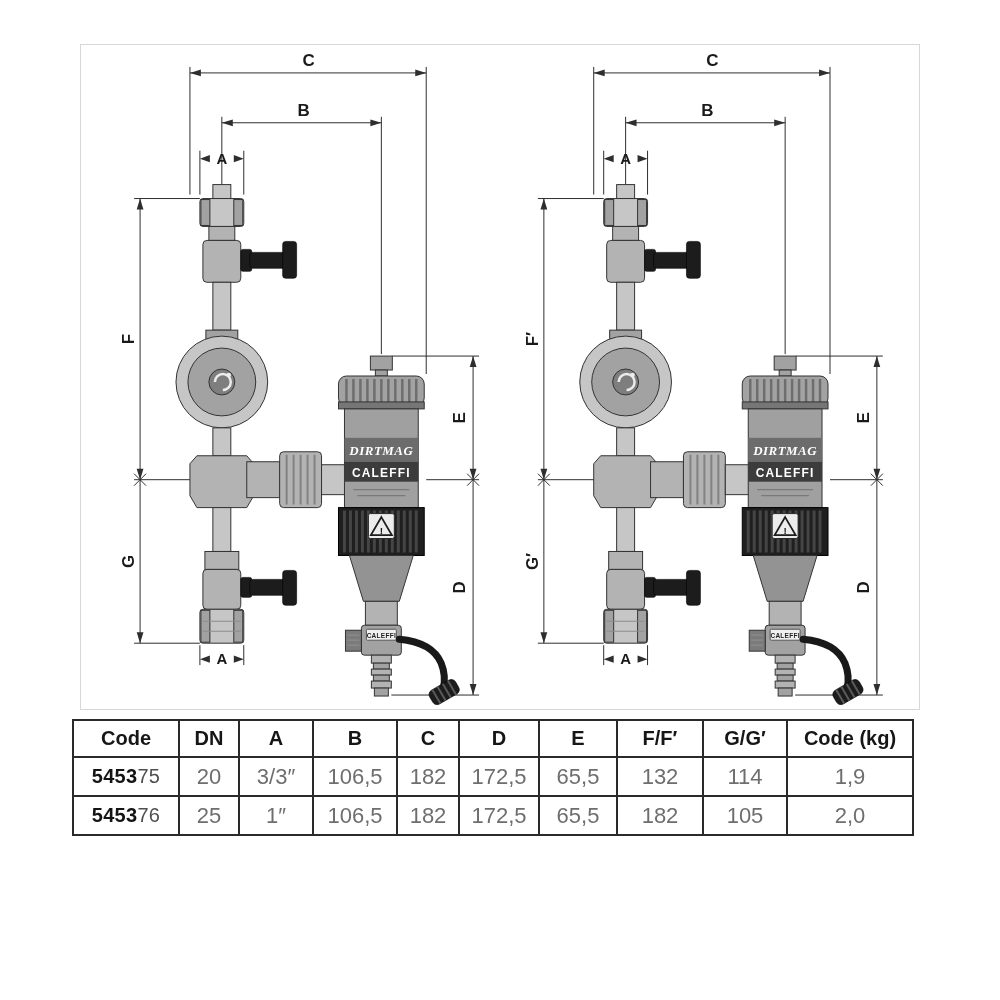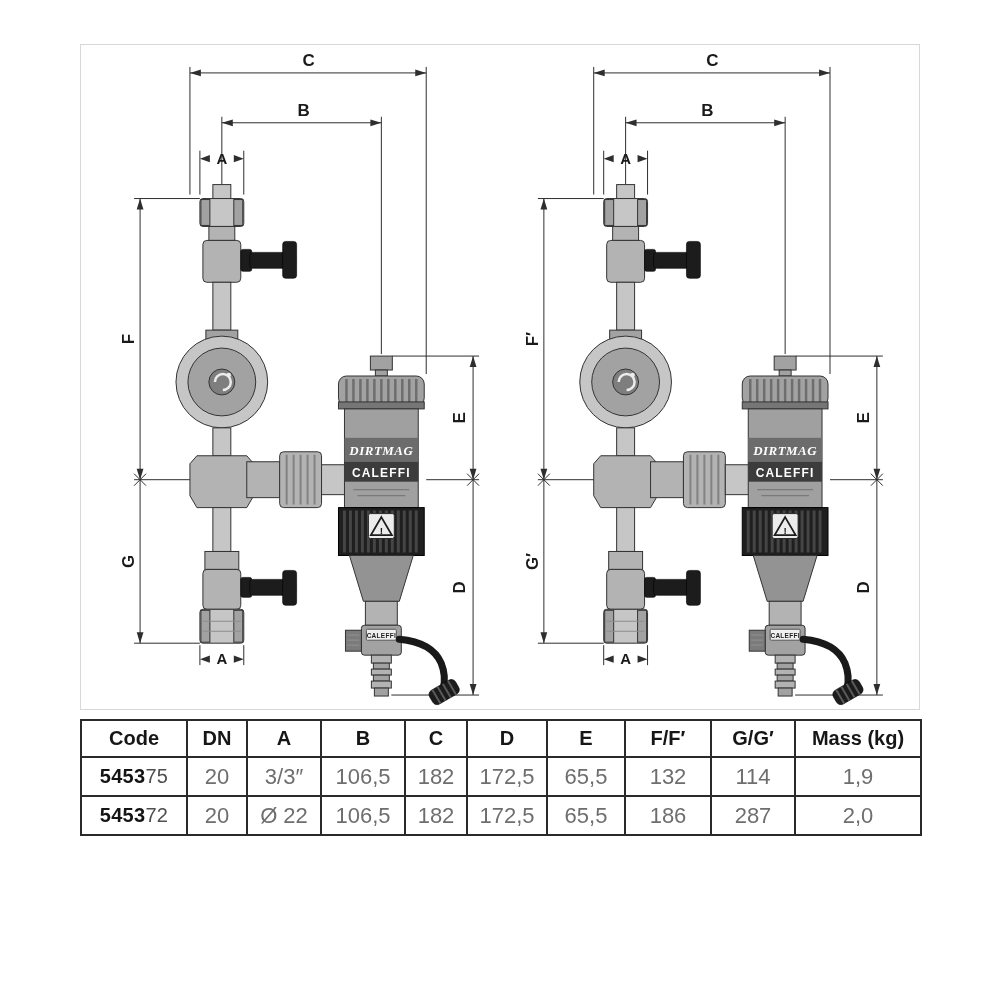--- a/index.html
+++ b/index.html
@@ -25,21 +25,21 @@
   .collarrib { stroke:#454545; stroke-width:3; fill:none; }
   .groove { stroke:#8d8d8d; stroke-width:1.2; fill:none; }
   .fine { stroke:#7a7a7a; stroke-width:1.2; fill:none; }
   .logo { stroke:#ececec; stroke-width:2.5; fill:none; }
   .brand-it { font:italic 700 13px "Liberation Serif", serif; fill:#ffffff; text-anchor:middle; letter-spacing:0.5px; }
   .brand { font:700 12px "Liberation Sans", sans-serif; fill:#ffffff; text-anchor:middle; letter-spacing:1.2px; }
   .microbrand { font:700 6.5px "Liberation Sans", sans-serif; fill:#222; text-anchor:middle; letter-spacing:0.3px; }
   .warnmark { font:700 10px "Liberation Sans", sans-serif; fill:#1d1d1d; text-anchor:middle; }
 
   
-  .spec-table { position:absolute; left:80px; top:719px; width:840px;
+  .spec-table { position:absolute; left:72px; top:719px; width:840px;
                 border-collapse:collapse; table-layout:fixed; background:#fff;border-radius:17px; }
   .spec-table th, .spec-table td { border:2px solid #2a2a2a; text-align:center; vertical-align:middle;
                                    overflow:hidden; white-space:nowrap; }
   .spec-table th { font-size:20px; font-weight:700; color:#161616; height:37px; }
   .spec-table td { font-size:22px; font-weight:400; color:#6e6e6e; height:39px; }
   td.code-cell { font-size:20px; letter-spacing:0.3px;margin-top:32px; }
   .code-bold { font-weight:700; color:#141414; }
   .code-rest { font-weight:400; color:#4f4f4f; }
 </style>
 </head>
@@ -216,44 +216,44 @@
       <tr>
         <th>Code</th>
         <th>DN</th>
         <th>A</th>
         <th>B</th>
         <th>C</th>
         <th>D</th>
         <th>E</th>
         <th>F/F′</th>
         <th>G/G′</th>
-        <th>Mass (kg)</th>
+        <th>Code (kg)</th>
       </tr>
     </thead>
     <tbody>
       <tr>
         <td class="code-cell"><span class="code-bold">5453</span><span class="code-rest">75</span></td>
         <td>20</td>
         <td>3/3″</td>
         <td>106,5</td>
         <td>182</td>
         <td>172,5</td>
         <td>65,5</td>
         <td>132</td>
         <td>114</td>
         <td>1,9</td>
       </tr>
       <tr>
-        <td class="code-cell"><span class="code-bold">5453</span><span class="code-rest">72</span></td>
-        <td>20</td>
-        <td>Ø 22</td>
+        <td class="code-cell"><span class="code-bold">5453</span><span class="code-rest">76</span></td>
+        <td>25</td>
+        <td>1″</td>
         <td>106,5</td>
         <td>182</td>
         <td>172,5</td>
         <td>65,5</td>
-        <td>186</td>
-        <td>287</td>
+        <td>182</td>
+        <td>105</td>
         <td>2,0</td>
       </tr>
     </tbody>
   </table>
 
 </div>
 
 </body></html>

